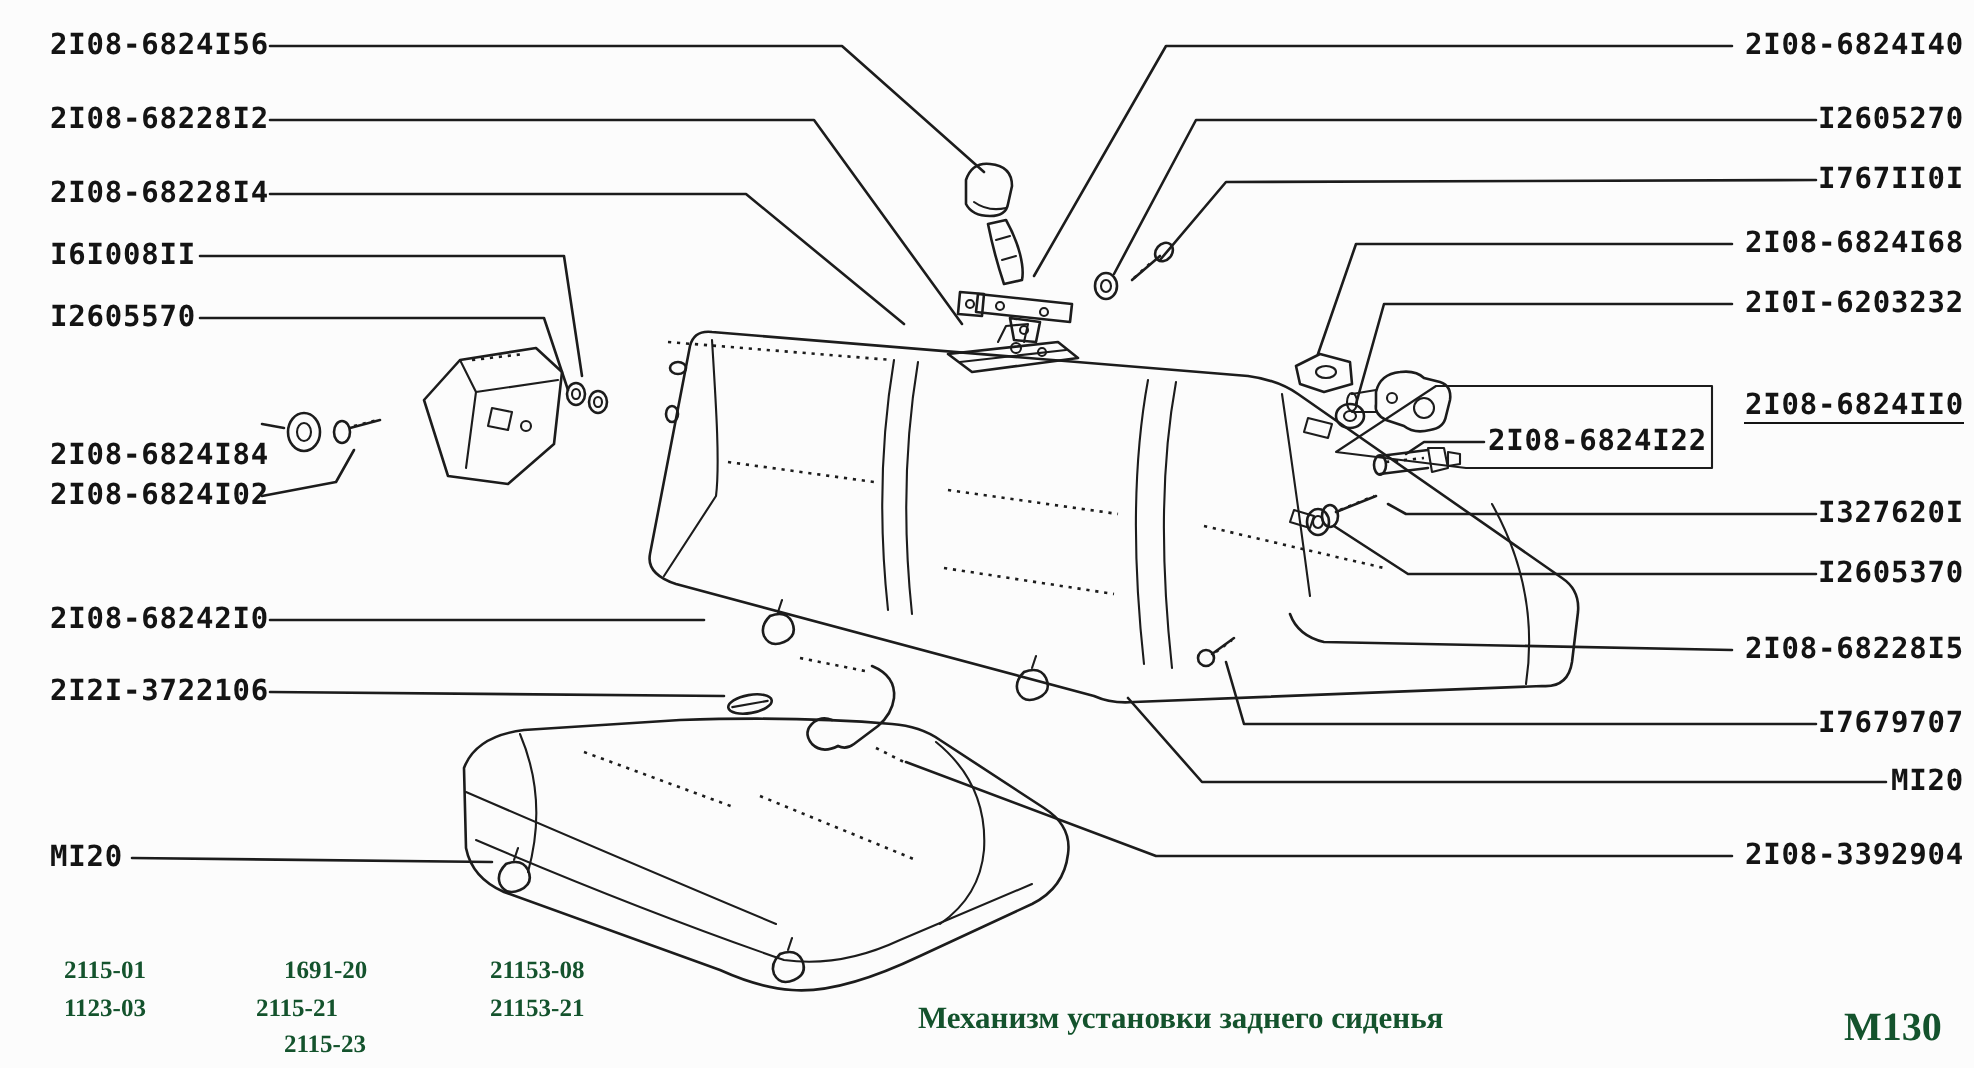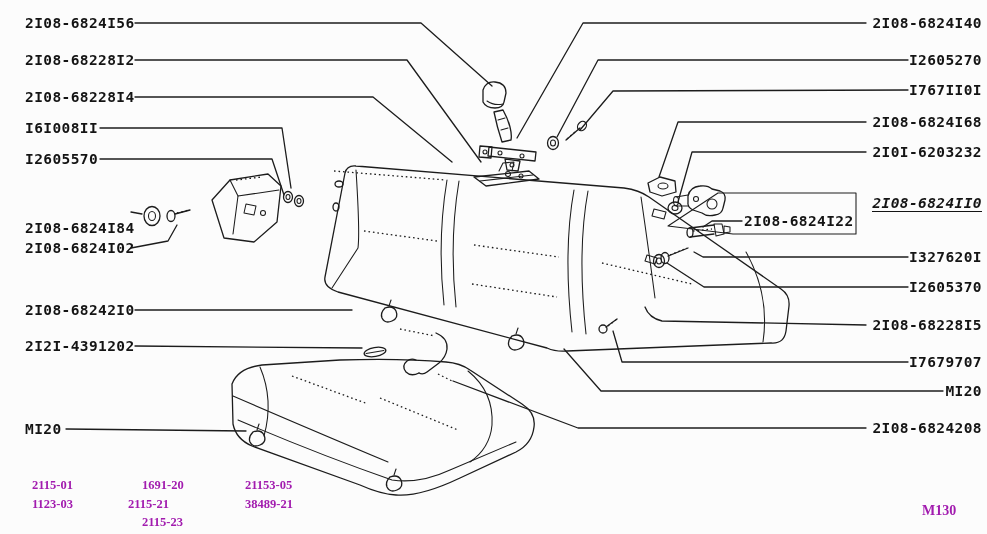--- a/index.html
+++ b/index.html
@@ -13,27 +13,27 @@
     fill:none;stroke:#1c1c1c;stroke-width:1.3;stroke-linecap:round;stroke-linejoin:round;
   }
   .art .thin{stroke-width:1.05;}
   .art .hatch{stroke-dasharray:1.6 2.9;stroke-linecap:butt;}
   .lbl{
     position:absolute;font-size:14.5px;font-weight:600;letter-spacing:.4px;
     white-space:nowrap;line-height:17px;
   }
   .lbl.right{right:5px;text-align:left;}
   .lbl.left{left:25px;}
-  .lbl-underline{border-bottom:1.6px solid #141414;padding-bottom:0px;font-style:italic;}
+  .lbl-underline{border-bottom:1.6px solid #141414;padding-bottom:0px;}
   .caption,.figcode,.vt{
     position:absolute;font-family:"Liberation Serif","DejaVu Serif",serif;
-    font-weight:bold;color:#a21caf;
+    font-weight:bold;color:#14532d;
   }
   .caption{font-size:15.5px;}
-  .figcode{font-size:14px;}
+  .figcode{font-size:20px;}
   .vt{font-size:12.5px;line-height:19px;white-space:pre;}
 </style>
 </head>
 <body>
 
 <div class="stage">
 
   <svg class="art" width="987" height="534" viewBox="0 0 987 534">
 
     <g class="thin">
@@ -205,43 +205,44 @@
   </svg>
 
   <div class="lbl left" style="top:15px">2I08-6824I56</div>
   <div class="lbl left" style="top:52px">2I08-68228I2</div>
   <div class="lbl left" style="top:89px">2I08-68228I4</div>
   <div class="lbl left" style="top:120px">I6I008II</div>
   <div class="lbl left" style="top:151px">I2605570</div>
   <div class="lbl left" style="top:220px">2I08-6824I84</div>
   <div class="lbl left" style="top:240px">2I08-6824I02</div>
   <div class="lbl left" style="top:302px">2I08-68242I0</div>
-  <div class="lbl left" style="top:338px">2I2I-4391202</div>
+  <div class="lbl left" style="top:338px">2I2I-3722106</div>
   <div class="lbl left" style="top:421px">МI20</div>
 
   <div class="lbl right" style="top:15px">2I08-6824I40</div>
   <div class="lbl right" style="top:52px">I2605270</div>
   <div class="lbl right" style="top:82px">I767II0I</div>
   <div class="lbl right" style="top:114px">2I08-6824I68</div>
   <div class="lbl right" style="top:144px">2I0I-6203232</div>
   <div class="lbl right" style="top:195px">
     <span class="lbl-underline">2I08-6824II0</span>
   </div>
   <div class="lbl right" style="top:249px">I327620I</div>
   <div class="lbl right" style="top:279px">I2605370</div>
   <div class="lbl right" style="top:317px">2I08-68228I5</div>
   <div class="lbl right" style="top:354px">I7679707</div>
   <div class="lbl right" style="top:383px">МI20</div>
-  <div class="lbl right" style="top:420px">2I08-6824208</div>
+  <div class="lbl right" style="top:420px">2I08-3392904</div>
 
   <div class="lbl" style="left:744px;top:213px">2I08-6824I22</div>
 
   <div class="vt" style="left:32px;top:476px">2115-01</div>
   <div class="vt" style="left:32px;top:495px">1123-03</div>
   <div class="vt" style="left:142px;top:476px">1691-20</div>
   <div class="vt" style="left:128px;top:495px">2115-21</div>
   <div class="vt" style="left:142px;top:513px">2115-23</div>
-  <div class="vt" style="left:245px;top:476px">21153-05</div>
-  <div class="vt" style="left:245px;top:495px">38489-21</div>
-
+  <div class="vt" style="left:245px;top:476px">21153-08</div>
+  <div class="vt" style="left:245px;top:495px">21153-21</div>
+
+  <div class="caption" style="left:459px;top:501px">Механизм установки заднего сиденья</div>
   <div class="figcode" style="left:922px;top:503px">М130</div>
 
 </div>
 
 </body></html>

